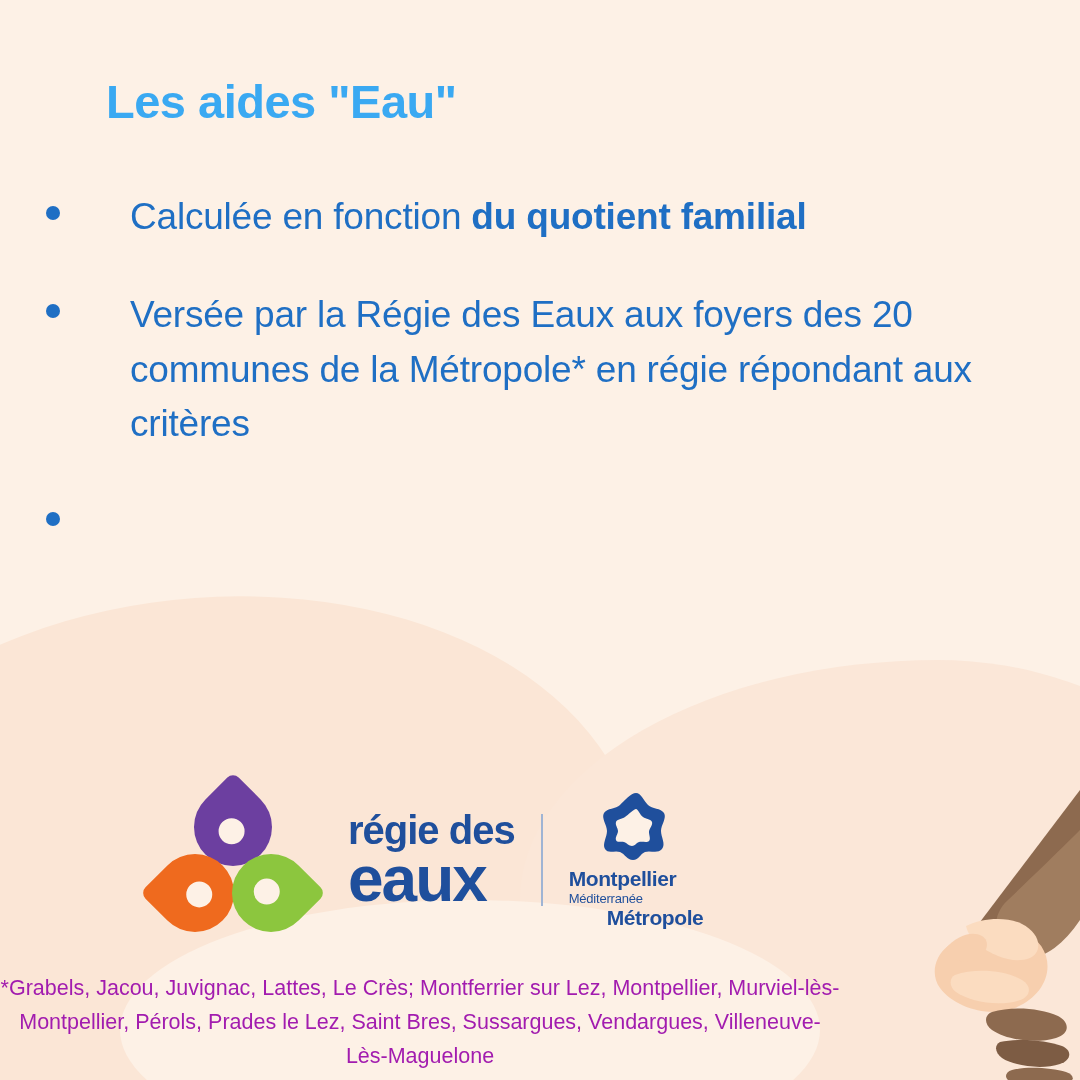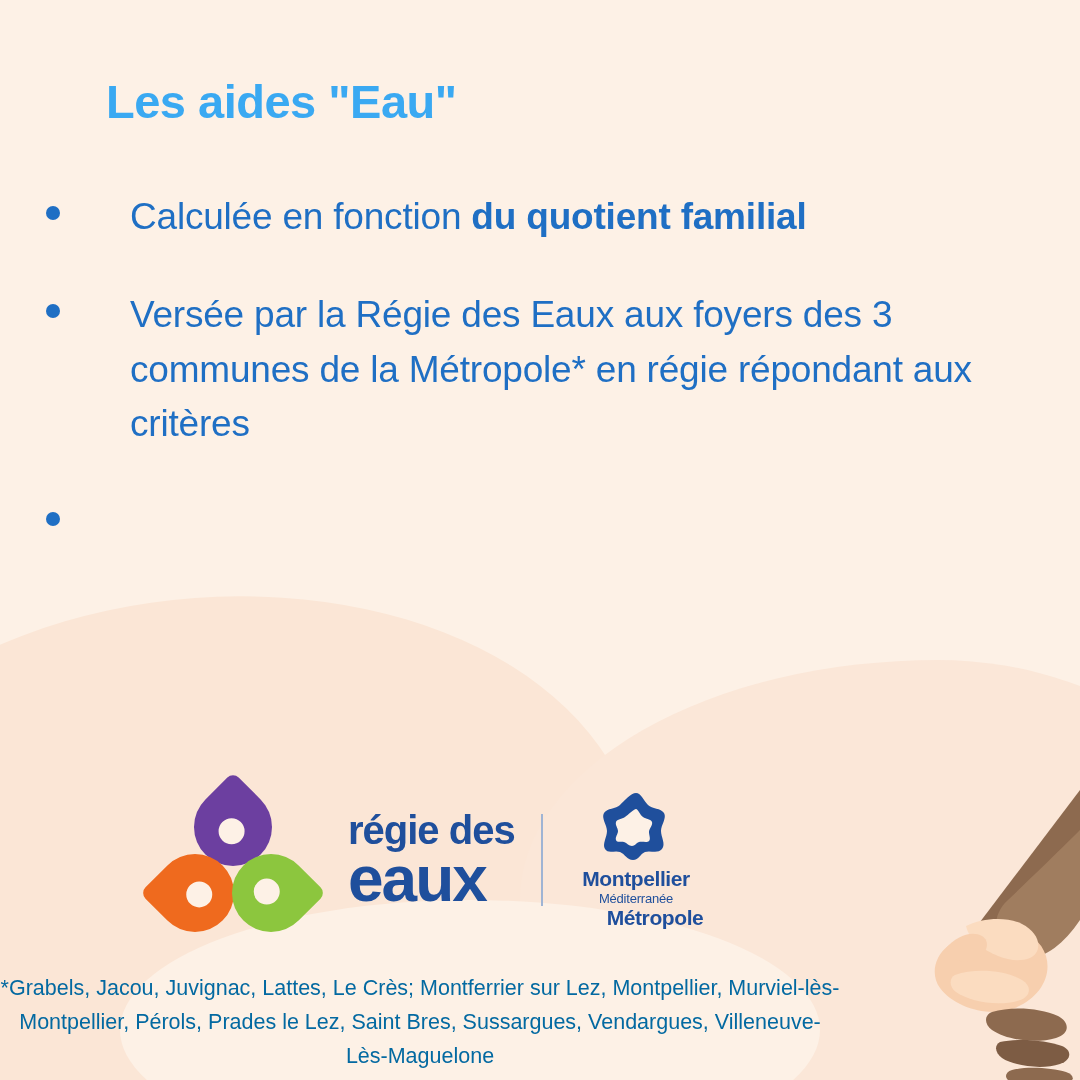--- a/index.html
+++ b/index.html
@@ -166,21 +166,21 @@
   }
 
   .divider {
     width: 2px;
     height: 92px;
     background: #9fb4d4;
     margin-right: 26px;
   }
 
   .mmm-logo {
-    text-align: center;
+    text-align: left;
     color: #1f4f9c;
   }
   .star {
     width: 74px;
     height: 70px;
     margin: 0 auto 6px auto;
     position: relative;
   }
   .mmm-line1 {
     font-size: 21px;
@@ -197,21 +197,21 @@
     letter-spacing: -0.4px;
     margin-left: 38px;
   }
 
   .footnote {
     position: absolute;
     left: 0;
     top: 972px;
     width: 840px;
     text-align: center;
-    color: #0369a1;
+    color: #a21caf;
     font-size: 21.5px;
     line-height: 1.58;
   }
 
   
   .hands {
     position: absolute;
     right: 0;
     bottom: 0;
     width: 330px;
@@ -236,21 +236,21 @@
 
       <div class="bullet-row">
         <span class="bullet-dot"></span>
         <div class="bullet-text">
           <span>Calculée en fonction </span><b>du quotient familial</b>
         </div>
       </div>
 
       <div class="bullet-row">
         <span class="bullet-dot"></span>
-        <div class="bullet-text" style="max-width:900px;">Versée par la Régie des Eaux aux foyers des 3 communes de la Métropole* en régie répondant aux critères</div>
+        <div class="bullet-text" style="max-width:900px;">Versée par la Régie des Eaux aux foyers des 20 communes de la Métropole* en régie répondant aux critères</div>
       </div>
 
       <div class="bullet-row">
         <span class="bullet-dot"></span>
       </div>
 
 
     </div>
 
     <div class="logos">

